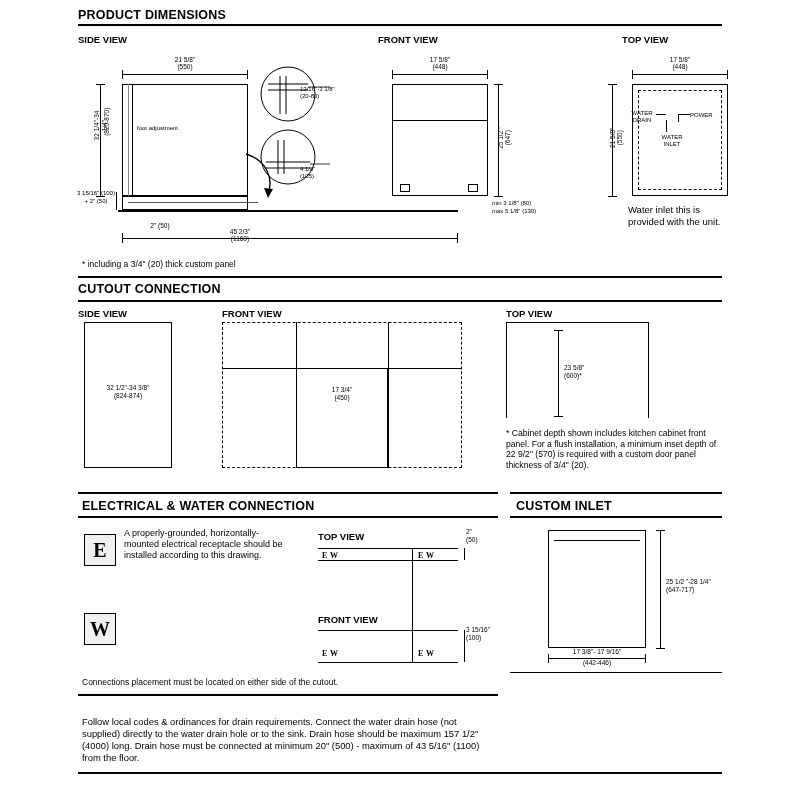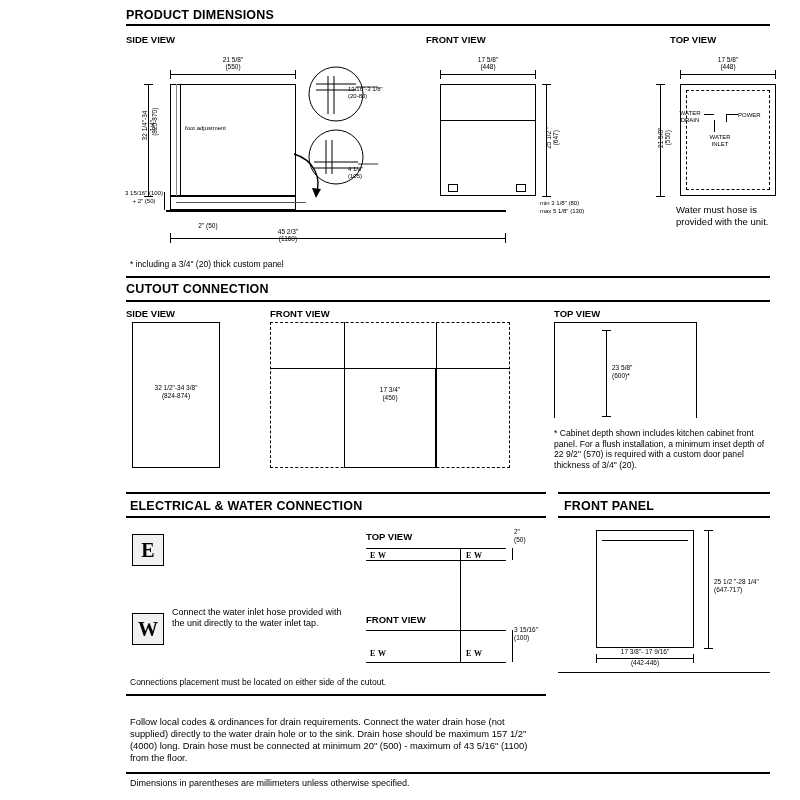--- a/index.html
+++ b/index.html
@@ -4,21 +4,21 @@
 <style>
   html,body{margin:0;padding:0;}
   body{
     width:800px;height:800px;
     background:#ffffff;
     font-family:"Liberation Sans", sans-serif;
     color:#000;
     position:relative;
     overflow:hidden;
   }
-  .page{position:absolute;left:0;top:0;width:683px;height:800px;margin-left:48px;}
+  .page{position:absolute;left:0;top:0;width:683px;height:800px;}
   .sect-title{
     font-size:12.5px;font-weight:bold;letter-spacing:0.2px;
   }
   .hr{border-top:2px solid #000;height:0;}
   .hr-thin{border-top:1px solid #000;height:0;}
   .sub{font-size:9.5px;font-weight:bold;}
   .txt{font-size:9.5px;line-height:11.5px;}
   .tiny{font-size:7px;line-height:8px;}
   .tiny2{font-size:6px;line-height:7px;}
   .abs{position:absolute;}
@@ -148,21 +148,21 @@
   <div class="abs tiny2" style="left:628px;top:110px;width:28px;text-align:center;white-space:pre-line;">WATER
 DRAIN</div>
   <div class="abs tiny2" style="left:690px;top:112px;">POWER</div>
   <div class="abs tiny2" style="left:655px;top:134px;width:34px;text-align:center;white-space:pre-line;">WATER
 INLET</div>
   <div class="ln lnh" style="left:656px;top:114px;width:10px;"></div>
   <div class="ln lnh" style="left:678px;top:114px;width:12px;"></div>
   <div class="ln lnv" style="left:678px;top:114px;height:8px;"></div>
   <div class="ln lnv" style="left:666px;top:120px;height:12px;"></div>
 
-  <div class="abs txt" style="left:628px;top:204px;width:110px;">Water must hose is provided with the unit.</div>
+  <div class="abs txt" style="left:628px;top:204px;width:110px;">Water inlet this is provided with the unit.</div>
 
   <div class="abs tiny" style="left:82px;top:260px;font-size:8.5px;">* including a 3/4" (20) thick custom panel</div>
 
   <div class="abs hr" style="left:78px;top:276px;width:644px;"></div>
   <div class="abs sect-title" style="left:78px;top:282px;">CUTOUT CONNECTION</div>
   <div class="abs hr" style="left:78px;top:300px;width:644px;"></div>
 
   <div class="abs sub" style="left:78px;top:308px;">SIDE VIEW</div>
   <div class="abs sub" style="left:222px;top:308px;">FRONT VIEW</div>
   <div class="abs sub" style="left:506px;top:308px;">TOP VIEW</div>
@@ -188,23 +188,23 @@
   <div class="abs dimtxt" style="left:564px;top:364px;width:50px;text-align:left;">23 5/8"</div>
   <div class="abs dimtxt" style="left:564px;top:372px;width:50px;text-align:left;">(600)*</div>
 
   <div class="abs txt" style="left:506px;top:428px;width:216px;font-size:8.6px;line-height:10.5px;">* Cabinet depth shown includes kitchen cabinet front panel. For a flush installation, a minimum inset depth of 22 9/2" (570) is required with a custom door panel thickness of 3/4" (20).</div>
 
   <div class="abs hr" style="left:78px;top:492px;width:420px;"></div>
   <div class="abs sect-title" style="left:82px;top:499px;">ELECTRICAL &amp; WATER CONNECTION</div>
   <div class="abs hr" style="left:78px;top:516px;width:420px;"></div>
 
   <div class="letterbox" style="left:84px;top:534px;width:32px;height:32px;">E</div>
+  <div class="abs txt" style="left:124px;top:528px;width:160px;font-size:9px;line-height:11px;">A properly-grounded, horizontally-mounted electrical receptacle should be installed according to this drawing.</div>
 
   <div class="letterbox" style="left:84px;top:613px;width:32px;height:32px;">W</div>
-  <div class="abs txt" style="left:124px;top:607px;width:170px;font-size:9px;line-height:11px;">Connect the water inlet hose provided with the unit directly to the water inlet tap.</div>
 
   <div class="abs sub" style="left:318px;top:531px;">TOP VIEW</div>
   <div class="ln lnh" style="left:318px;top:548px;width:140px;"></div>
   <div class="ln lnv" style="left:412px;top:548px;height:48px;"></div>
   <div class="ln lnh" style="left:318px;top:560px;width:140px;"></div>
   <div class="abs" style="left:322px;top:551px;font-size:8px;font-weight:bold;font-family:'Liberation Serif',serif;">E</div>
   <div class="abs" style="left:330px;top:551px;font-size:8px;font-weight:bold;font-family:'Liberation Serif',serif;">W</div>
   <div class="abs" style="left:418px;top:551px;font-size:8px;font-weight:bold;font-family:'Liberation Serif',serif;">E</div>
   <div class="abs" style="left:426px;top:551px;font-size:8px;font-weight:bold;font-family:'Liberation Serif',serif;">W</div>
   <div class="ln lnv" style="left:464px;top:548px;height:12px;"></div>
@@ -219,21 +219,21 @@
   <div class="abs" style="left:330px;top:649px;font-size:8px;font-weight:bold;font-family:'Liberation Serif',serif;">W</div>
   <div class="abs" style="left:418px;top:649px;font-size:8px;font-weight:bold;font-family:'Liberation Serif',serif;">E</div>
   <div class="abs" style="left:426px;top:649px;font-size:8px;font-weight:bold;font-family:'Liberation Serif',serif;">W</div>
   <div class="ln lnv" style="left:464px;top:630px;height:32px;"></div>
   <div class="abs dimtxt" style="left:466px;top:626px;width:44px;text-align:left;">3 15/16"</div>
   <div class="abs dimtxt" style="left:466px;top:634px;width:44px;text-align:left;">(100)</div>
 
   <div class="abs tiny" style="left:82px;top:678px;font-size:8.5px;">Connections placement must be located on either side of the cutout.</div>
 
   <div class="abs hr" style="left:510px;top:492px;width:212px;"></div>
-  <div class="abs sect-title" style="left:516px;top:499px;">FRONT PANEL</div>
+  <div class="abs sect-title" style="left:516px;top:499px;">CUSTOM INLET</div>
   <div class="abs hr" style="left:510px;top:516px;width:212px;"></div>
 
   <div class="box" style="left:548px;top:530px;width:98px;height:118px;"></div>
   <div class="ln lnh" style="left:554px;top:540px;width:86px;"></div>
 
   <div class="ln lnv" style="left:660px;top:530px;height:118px;"></div>
   <div class="ln lnh" style="left:656px;top:530px;width:9px;"></div>
   <div class="ln lnh" style="left:656px;top:648px;width:9px;"></div>
   <div class="abs dimtxt" style="left:666px;top:578px;width:60px;text-align:left;">25 1/2 "-28 1/4"</div>
   <div class="abs dimtxt" style="left:666px;top:586px;width:60px;text-align:left;">(647-717)</div>
@@ -243,15 +243,14 @@
   <div class="ln lnv" style="left:645px;top:654px;height:9px;"></div>
   <div class="abs dimtxt" style="left:548px;top:648px;width:98px;">17 3/8"- 17 9/16"</div>
   <div class="abs dimtxt" style="left:548px;top:659px;width:98px;">(442-446)</div>
 
   <div class="abs hr-thin" style="left:510px;top:672px;width:212px;"></div>
 
   <div class="abs hr" style="left:78px;top:694px;width:420px;"></div>
   <div class="abs txt" style="left:82px;top:716px;width:414px;font-size:9.4px;line-height:12px;">Follow local codes &amp; ordinances for drain requirements. Connect the water drain hose (not supplied) directly to the water drain hole or to the sink. Drain hose should be maximum 157 1/2" (4000) long. Drain hose must be connected at minimum 20" (500) - maximum of 43 5/16" (1100) from the floor.</div>
 
   <div class="abs hr" style="left:78px;top:772px;width:644px;"></div>
-  <div class="abs txt" style="left:82px;top:778px;font-size:9px;">Dimensions in parentheses are millimeters unless otherwise specified.</div>
 
 </div>
 
 </body></html>

